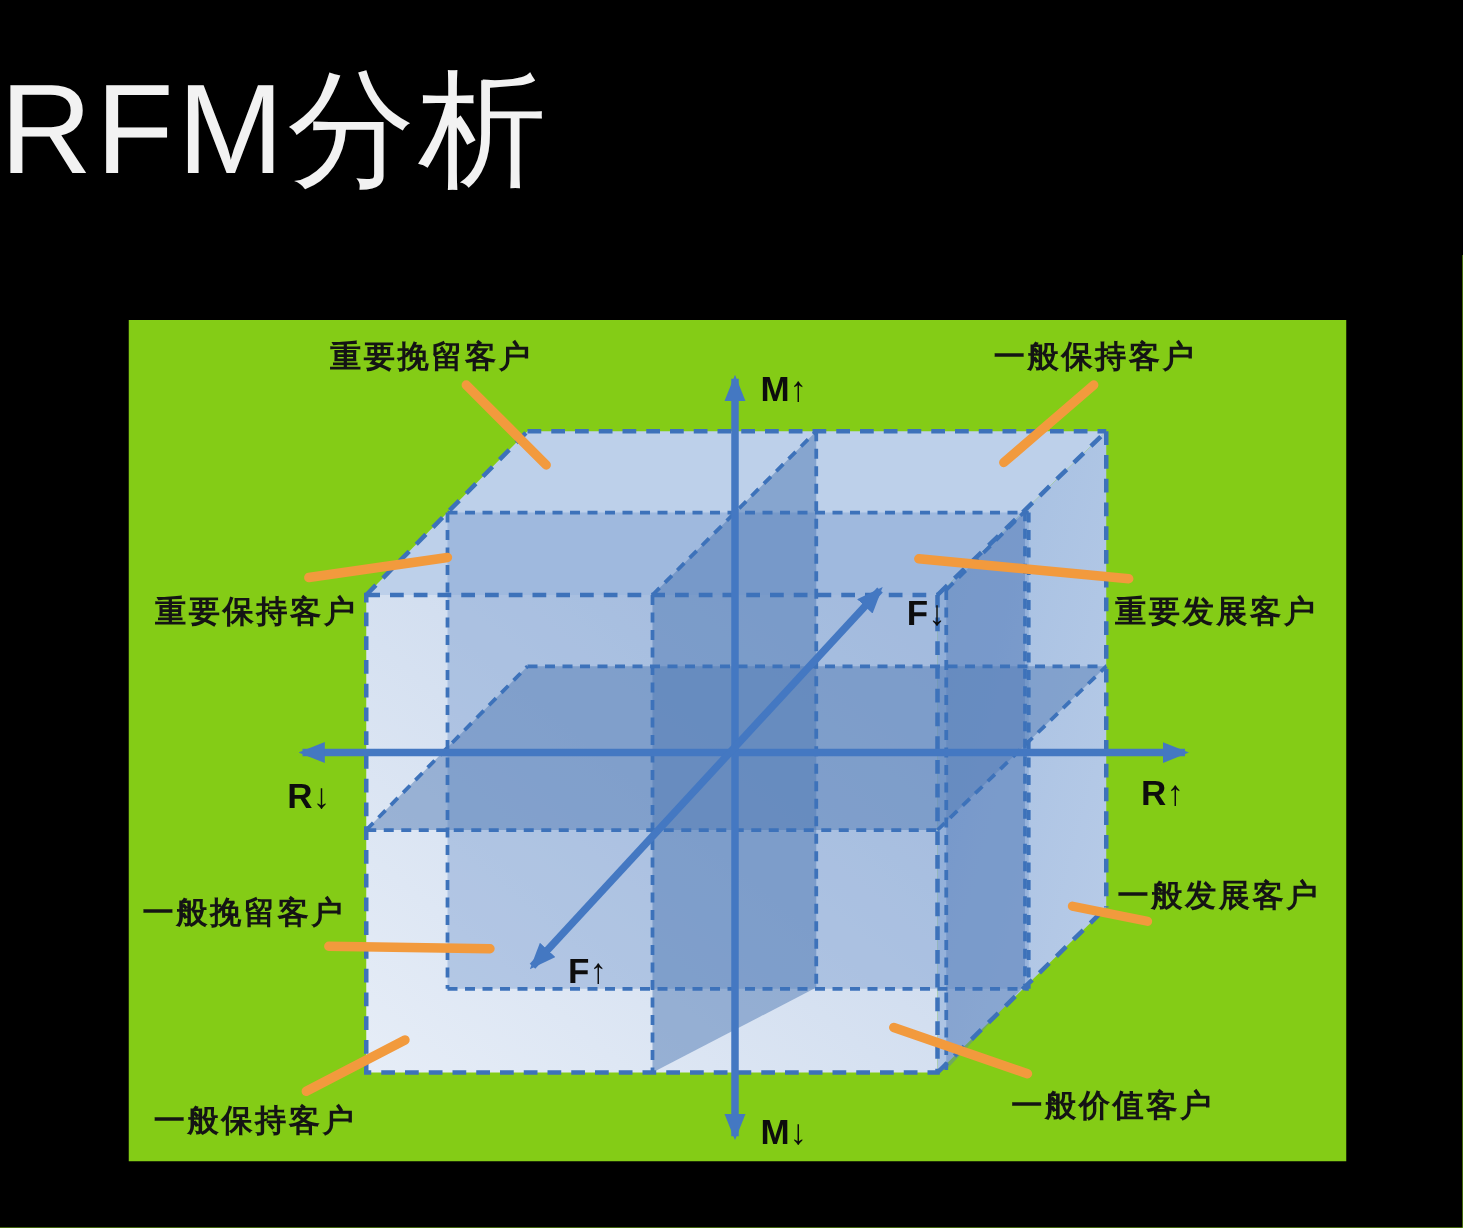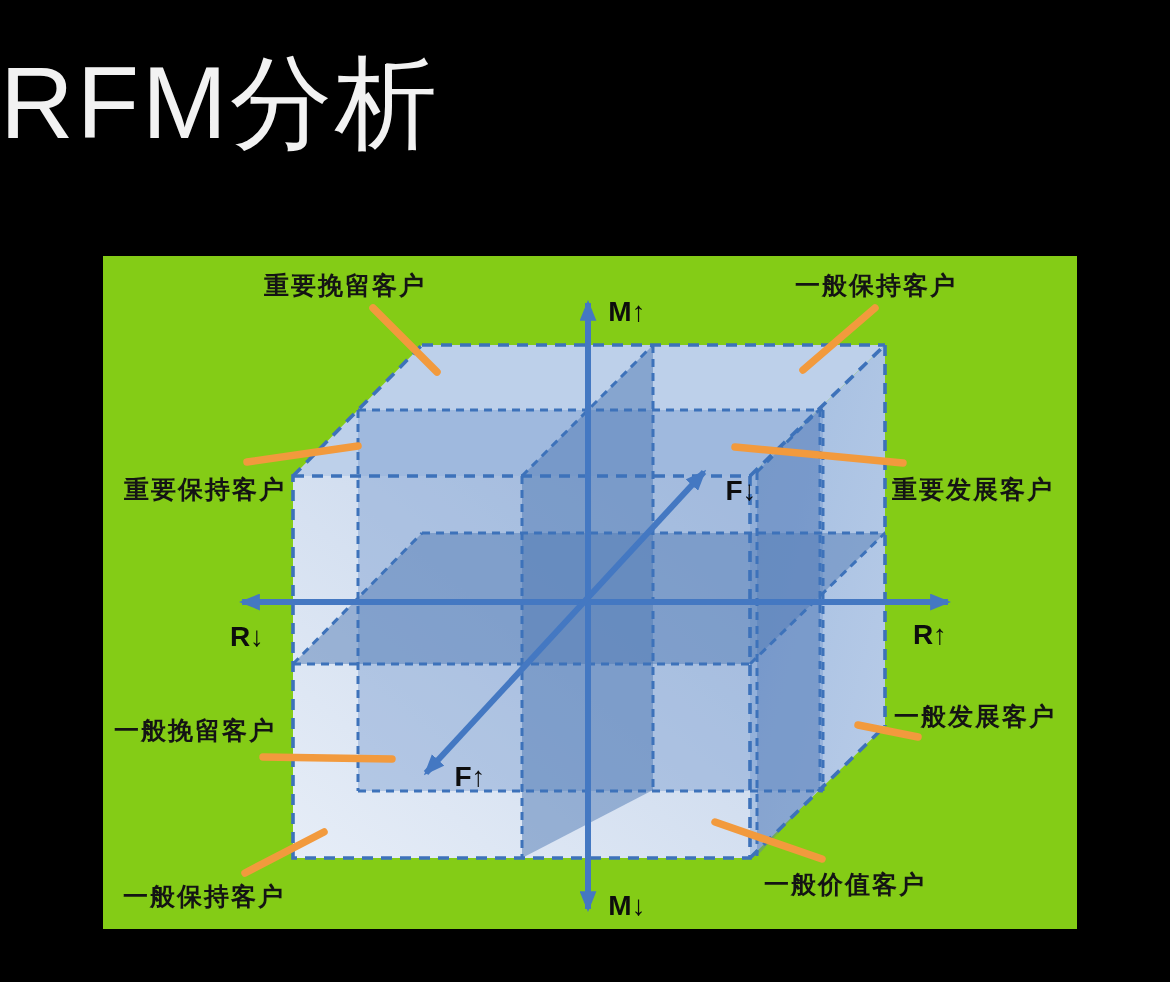--- a/index.html
+++ b/index.html
@@ -122,21 +122,21 @@
     </g>
   </svg>
 
   <div class="seg-label" style="left:242px;top:29px">重要挽留客户</div>
   <div class="seg-label" style="left:773px;top:29px">一般保持客户</div>
   <div class="seg-label" style="left:102px;top:233px">重要保持客户</div>
   <div class="seg-label" style="left:870px;top:233px">重要发展客户</div>
   <div class="seg-label" style="left:92px;top:474px">一般挽留客户</div>
   <div class="seg-label" style="left:872px;top:460px">一般发展客户</div>
   <div class="seg-label" style="left:101px;top:640px">一般保持客户</div>
-  <div class="seg-label" style="left:742px;top:628px">一般价值客户</div>
+  <div class="seg-label" style="left:787px;top:628px">一般价值客户</div>
 
   <div class="axis-label" style="left:524px;top:56px">M↑</div>
   <div class="axis-label" style="left:524px;top:650px">M↓</div>
   <div class="axis-label" style="left:144px;top:381px">R↓</div>
   <div class="axis-label" style="left:827px;top:379px">R↑</div>
   <div class="axis-label" style="left:367px;top:521px">F↑</div>
   <div class="axis-label" style="left:638px;top:235px">F↓</div>
 </div>
 
 </body></html>

